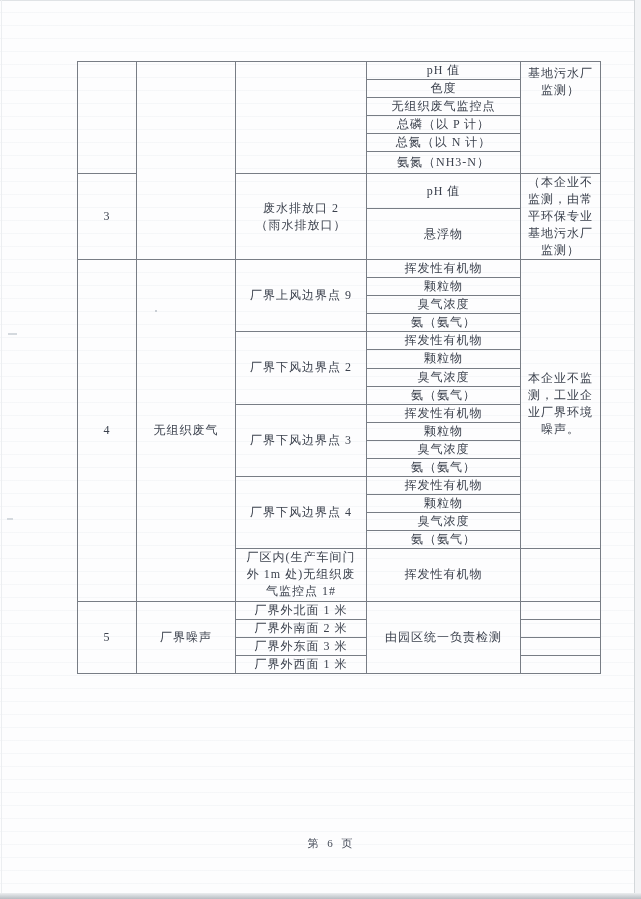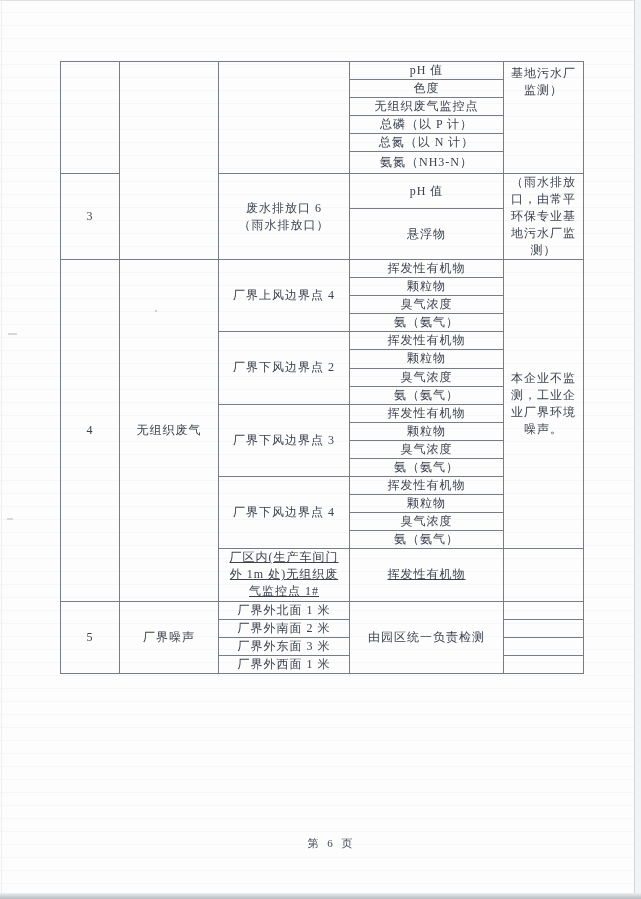--- a/index.html
+++ b/index.html
@@ -49,21 +49,21 @@
     position: absolute; left: 0; bottom: 0; width: 100%; height: 6px;
     background: linear-gradient(to bottom, #eceef0, #b8bdc2);
   }
   .speck { position: absolute; background: #d4d9de; }
   .speck-1 { left: 8px;  top: 333px; width: 9px; height: 2px; }
   .speck-2 { left: 7px;  top: 518px; width: 6px; height: 2px; }
   .speck-3 { left: 155px; top: 310px; width: 2px; height: 2px; background:#c9ced4; }
 
   table.monitor-table {
     position: absolute;
-    left: 60px;
+    left: 77px;
     top: 61px;
     border-collapse: collapse;
     table-layout: fixed;
     font-size: 12px;
     line-height: 1.42;
     letter-spacing: 1px;
     color: #3b414d;
   }
   table.monitor-table td {
     border: 1px solid #787d85;
@@ -122,32 +122,32 @@
           <td>总磷（以 P 计）</td>
         </tr>
         <tr style="height: 16px;">
           <td>总氮（以 N 计）</td>
         </tr>
         <tr style="height: 22px;">
           <td>氨氮（NH3-N）</td>
         </tr>
         <tr style="height: 34px;">
           <td rowspan="2">3</td>
-          <td rowspan="2">废水排放口 6
+          <td rowspan="2">废水排放口 2
 （雨水排放口）</td>
           <td>pH 值</td>
-          <td rowspan="2">（雨水排放口，由常平环保专业基地污水厂监测）</td>
+          <td rowspan="2">（本企业不监测，由常平环保专业基地污水厂监测）</td>
         </tr>
         <tr style="height: 50px;">
           <td>悬浮物</td>
         </tr>
         <tr style="height: 17px;">
           <td rowspan="17">4</td>
           <td rowspan="17">无组织废气</td>
-          <td rowspan="4">厂界上风边界点 4</td>
+          <td rowspan="4">厂界上风边界点 9</td>
           <td>挥发性有机物</td>
           <td rowspan="16">本企业不监测，工业企业厂界环境噪声。</td>
         </tr>
         <tr style="height: 17px;">
           <td>颗粒物</td>
         </tr>
         <tr style="height: 17px;">
           <td>臭气浓度</td>
         </tr>
         <tr style="height: 17px;">
@@ -185,21 +185,21 @@
         </tr>
         <tr style="height: 17px;">
           <td>颗粒物</td>
         </tr>
         <tr style="height: 17px;">
           <td>臭气浓度</td>
         </tr>
         <tr style="height: 16px;">
           <td>氨（氨气）</td>
         </tr>
-        <tr style="height: 53px; text-decoration: underline;">
+        <tr style="height: 53px;">
           <td>厂区内(生产车间门外 1m 处)无组织废气监控点 1#</td>
           <td>挥发性有机物</td>
           <td></td>
         </tr>
         <tr style="height: 17px;">
           <td rowspan="4">5</td>
           <td rowspan="4">厂界噪声</td>
           <td>厂界外北面 1 米</td>
           <td rowspan="4">由园区统一负责检测</td>
           <td></td>

